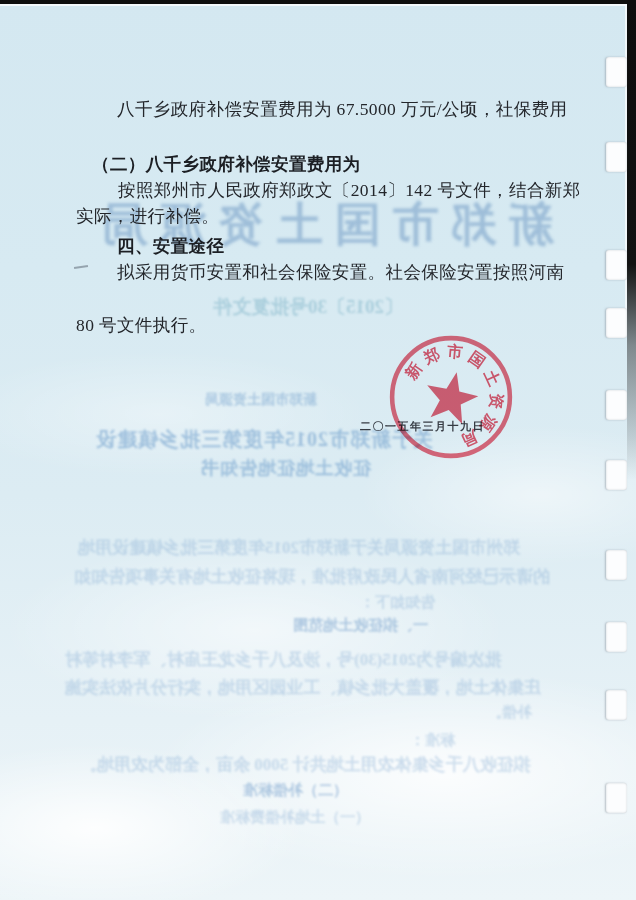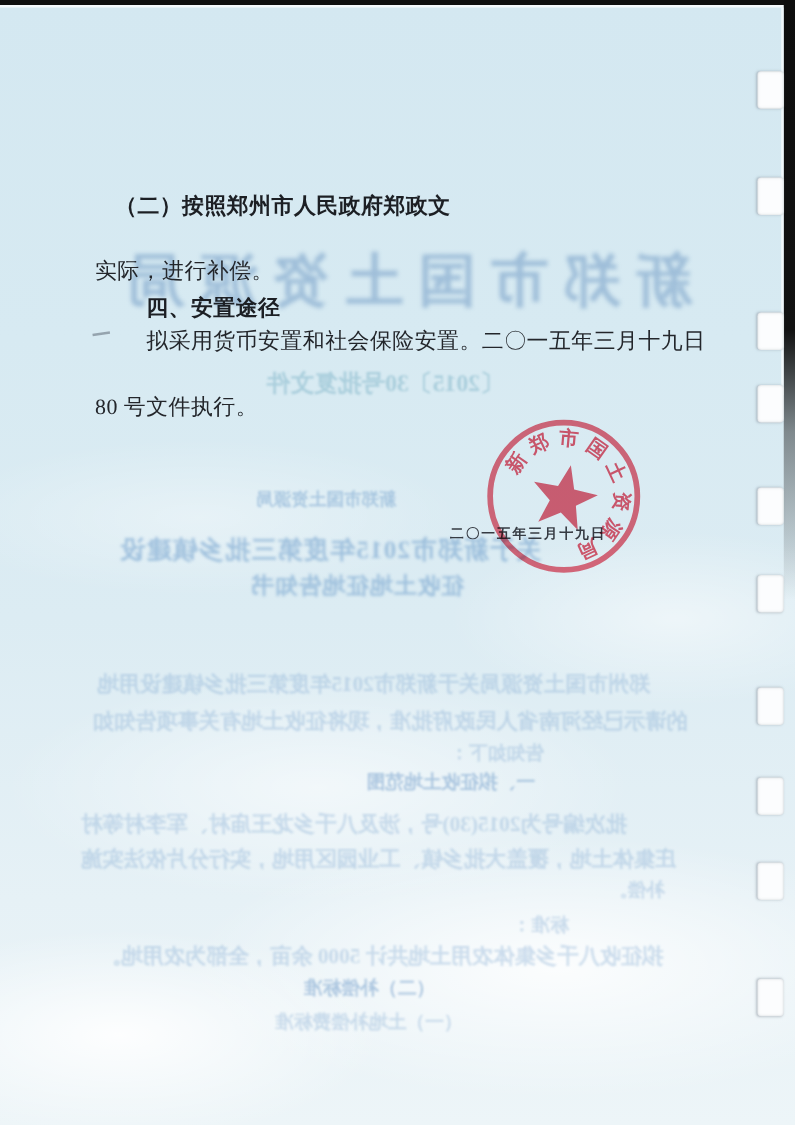--- a/index.html
+++ b/index.html
@@ -75,24 +75,26 @@
   <div class="bleed bleed-line" style="left:360px;top:593px;font-size:15px">告知如下：</div>
   <div class="bleed bleed-line strong" style="left:293px;top:616px;font-size:15px">一、拟征收土地范围</div>
   <div class="bleed bleed-line" style="left:65px;top:648px">批次编号为2015(30)号，涉及八千乡龙王庙村、军李村等村</div>
   <div class="bleed bleed-line" style="left:65px;top:676px">庄集体土地，覆盖大批乡镇、工业园区用地，实行分片依法实施</div>
   <div class="bleed bleed-line" style="left:487px;top:703px;font-size:15px">补偿。</div>
   <div class="bleed bleed-line" style="left:410px;top:731px;font-size:15px">标准：</div>
   <div class="bleed bleed-line" style="left:80px;top:753px">拟征收八千乡集体农用土地共计 5000 余亩，全部为农用地。</div>
   <div class="bleed bleed-line strong" style="left:243px;top:781px;font-size:15px">（二）补偿标准</div>
   <div class="bleed bleed-line" style="left:220px;top:808px;font-size:15px">（一）土地补偿费标准</div>
 
-  <div class="l bold" style="left:92px;top:152px">（二）按照郑州市人民政府郑政文</div>
+  <div class="l" style="left:117px;top:97px">八千乡政府补偿安置费用为 67.5000 万元/公顷，社保费用</div>
+  <div class="l bold" style="left:92px;top:152px">（二）八千乡政府补偿安置费用为</div>
+  <div class="l" style="left:118px;top:178px">按照郑州市人民政府郑政文〔2014〕142 号文件，结合新郑</div>
   <div class="l bold" style="left:117px;top:234px">四、安置途径</div>
   <div class="l" style="left:76px;top:204px">实际，进行补偿。</div>
-  <div class="l" style="left:117px;top:260px">拟采用货币安置和社会保险安置。二〇一五年三月十九日</div>
+  <div class="l" style="left:117px;top:260px">拟采用货币安置和社会保险安置。社会保险安置按照河南</div>
   <div class="l" style="left:76px;top:313px">80 号文件执行。</div>
 
   <div class="stray-dash" style="left:74px;top:266px"></div>
 
   <div class="date-line" style="left:360px;top:419px">二〇一五年三月十九日</div>
 
   <svg class="seal" viewBox="0 0 132 132">
     <circle cx="66" cy="66" r="58" fill="none" stroke="#e83a50" stroke-width="4.5" opacity="0.85"></circle>
     <polygon points="66,41 72.5,59.1 91.7,59.7 76.5,71.4 81.9,89.8 66,79 50.1,89.8 55.5,71.4 40.3,59.7 59.5,59.1" fill="#e33b52" opacity="0.9" transform="rotate(12 66 68)"></polygon>
     <g id="seal-text-group" transform="rotate(50 66 66)">

